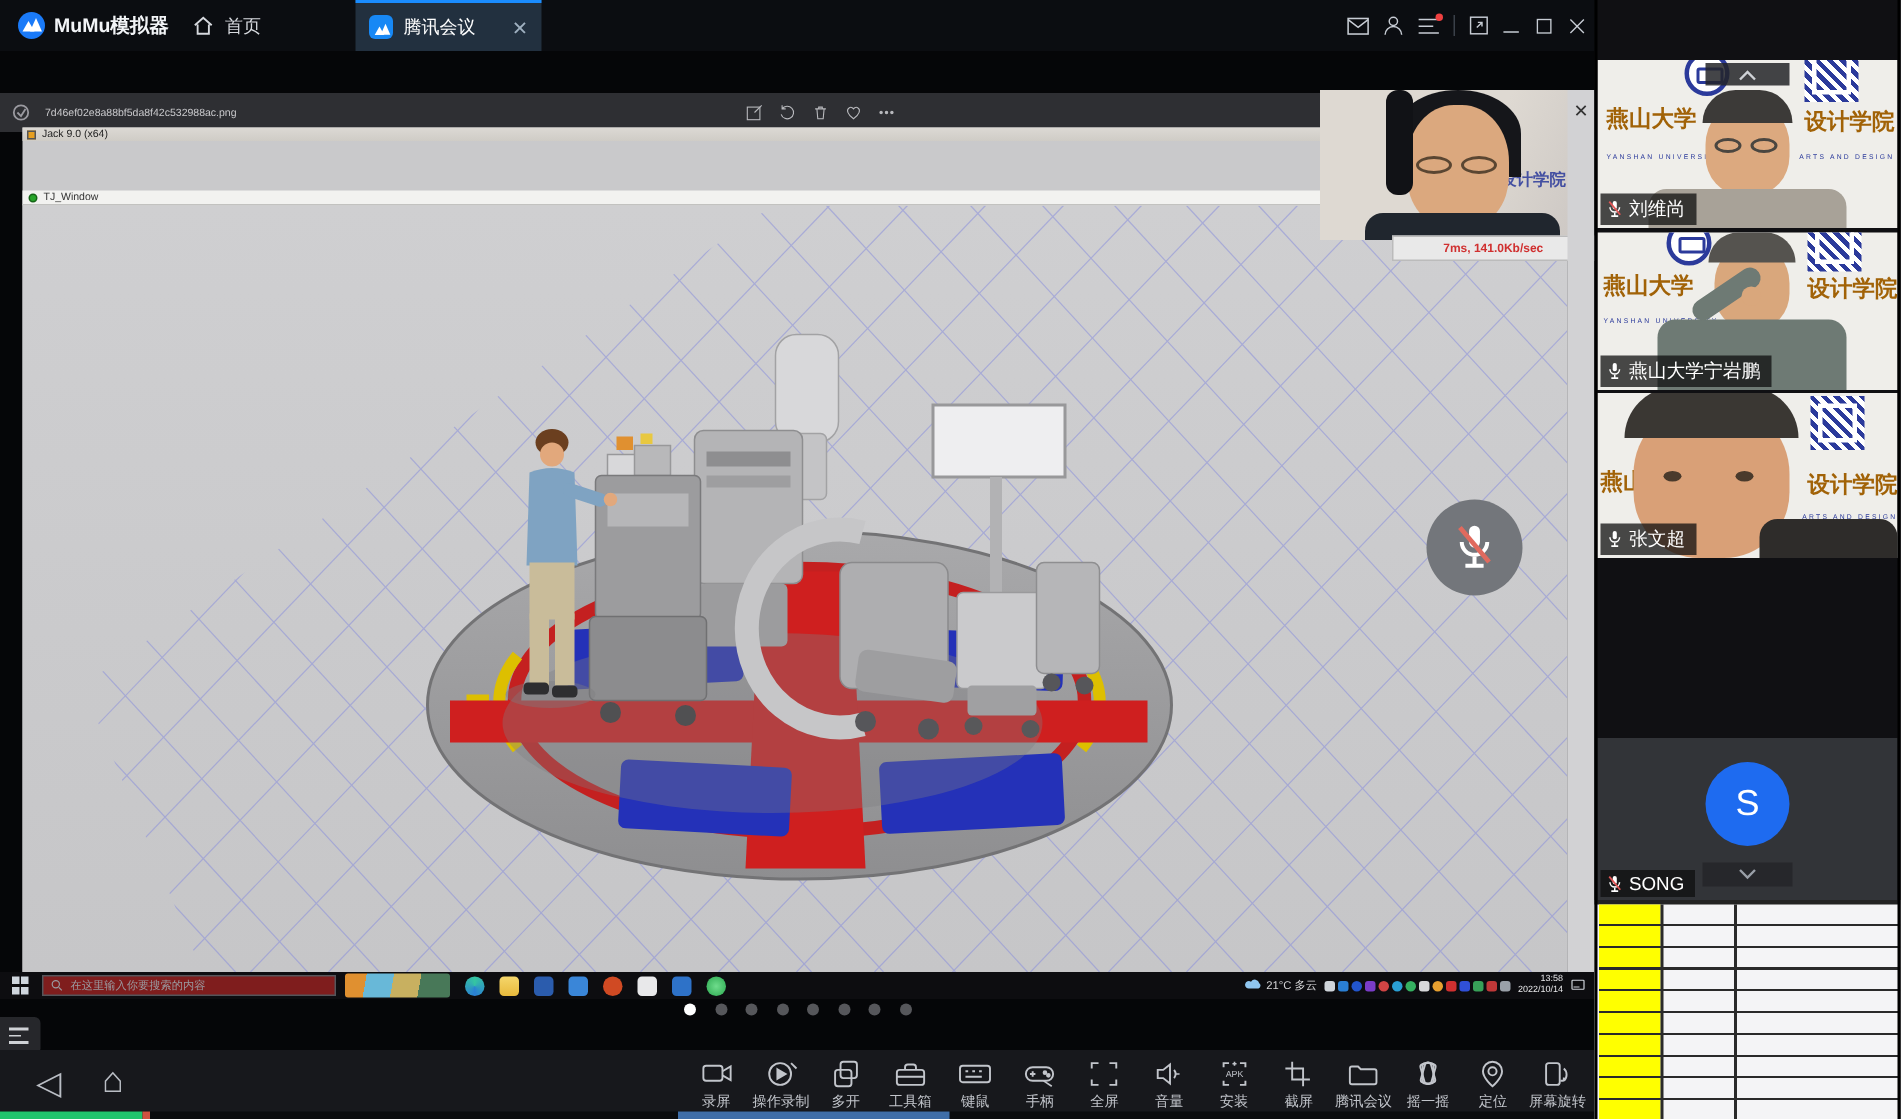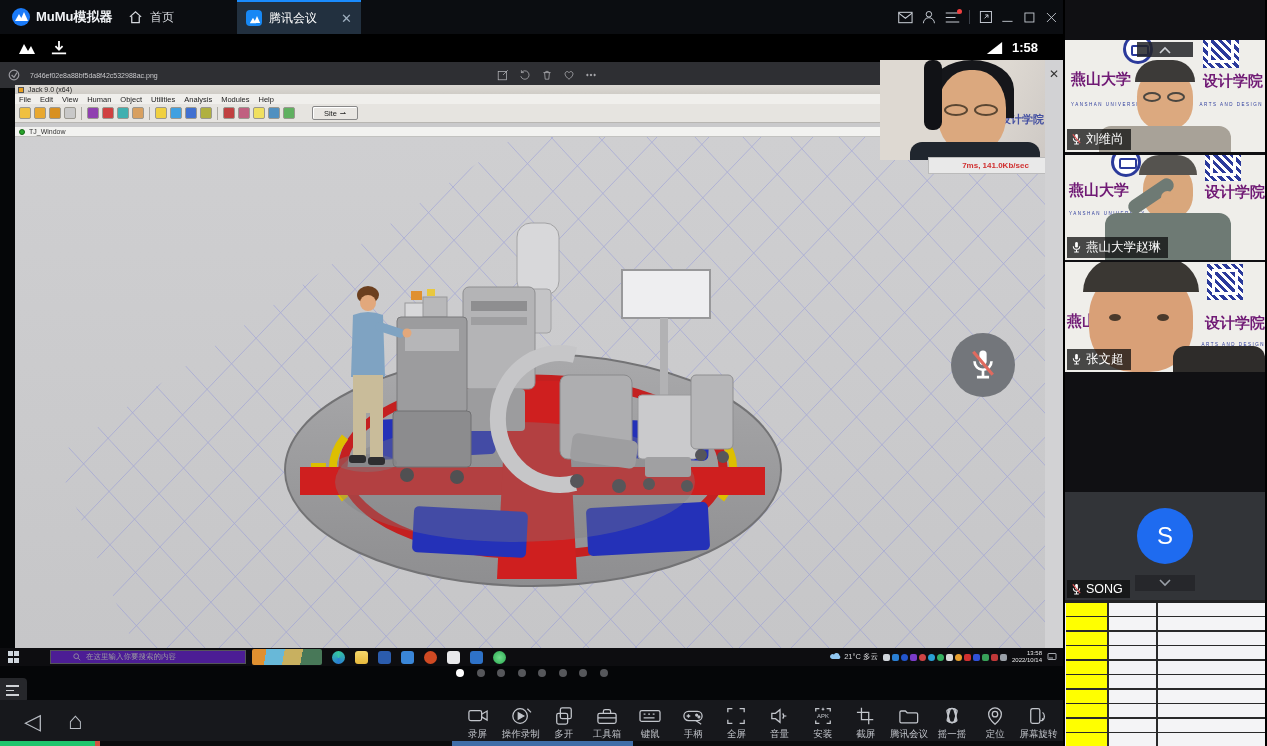--- a/index.html
+++ b/index.html
@@ -43,21 +43,21 @@
   .jt-sep{width:1px;height:13px;background:#aaa8a2;margin:0 2px;}
   #site-btn{margin-left:14px;width:46px;height:14px;background:#e8e6e2;border:1px solid #888;border-radius:2px;box-shadow:1px 1px 0 #fff inset;font-size:7.5px;color:#222;display:flex;align-items:center;justify-content:center;gap:3px;}
   #tj-bar{left:0;top:42px;width:100%;height:10px;background:#f2f2f0;display:flex;align-items:center;gap:4px;padding:0 4px;border-bottom:1px solid #c2c2c0;}
   .tj-dot{width:6px;height:6px;border-radius:50%;background:#27a52a;border:1px solid #156517;}
   #tj-bar span{font-size:7px;color:#333;}
   #viewport{left:0;top:52px;width:1030px;height:511px;background:linear-gradient(#cfcfd1,#c6c6c8);overflow:hidden;}
   
   #wtaskbar{left:0;top:648px;width:1063px;height:18px;background:#0d0d10;display:flex;align-items:center;}
   .tb-start{width:12px;height:12px;margin-left:8px;display:grid;grid-template-columns:5px 5px;grid-gap:1px;}
   .tb-start i{background:#cfd6dd;width:5px;height:5px;}
-  #tb-search{margin-left:30px;width:196px;height:14px;background:#4c1d95;border:1px solid #55555a;display:flex;align-items:center;gap:5px;padding:0 22px;}
+  #tb-search{margin-left:8px;width:196px;height:14px;background:#7f1d1d;border:1px solid #55555a;display:flex;align-items:center;gap:5px;padding:0 5px;}
   #tb-search span{color:#9a9aa0;font-size:7.5px;}
   #tb-widget{width:70px;height:16px;margin-left:6px;background:linear-gradient(100deg,#e09030 0 20%,#68b8d8 20% 45%,#c8b060 45% 70%,#487858 70%);border-radius:2px;}
   .tb-apps{display:flex;gap:10px;margin-left:10px;align-items:center;}
   .ap{width:13px;height:13px;border-radius:3px;}
   .tb-right{position:absolute;right:6px;top:0;height:18px;display:flex;align-items:center;gap:5px;}
   .tray{display:flex;gap:2px;align-items:center;}
   .tr{width:7px;height:7px;border-radius:2px;}
   .tb-clock{color:#e8e8ea;font-size:6px;text-align:right;line-height:7px;}
   .tb-weather{color:#d8d8da;font-size:7.5px;display:flex;align-items:flex-start;gap:3px;}
   
@@ -91,21 +91,21 @@
   #edgebar{left:0;top:741px;width:1063px;height:5px;background:#0b0c0e;}
   
   #sidebar{left:1063px;top:0;width:204px;height:746px;background:#101013;}
   #sb-top{left:0;top:0;width:204px;height:34px;background:#222427;display:flex;align-items:center;gap:6px;padding:0 8px;}
   #sb-top .txt{color:#e8e8ea;font-size:12px;}
   .ghostlogo{position:absolute;right:8px;top:6px;opacity:.35;}
   .tile{position:absolute;left:2px;width:200px;background:#efeeea;overflow:hidden;}
   .bk-seal{position:absolute;width:30px;height:30px;border-radius:50%;border:3px solid #2b3a9b;background:#fff;}
   .bk-seal:after{content:"";position:absolute;left:5px;top:8px;width:14px;height:7px;border:2px solid #2b3a9b;border-radius:2px;}
   .bk-pat{position:absolute;width:36px;height:36px;background:repeating-linear-gradient(45deg,#2b3a9b 0 3px,#fff 3px 6px);outline:3px solid #fff;outline-offset:-8px;}
-  .bk-cn{position:absolute;color:#701a75;font-weight:bold;font-size:15px;white-space:nowrap;}
+  .bk-cn{position:absolute;color:#a16207;font-weight:bold;font-size:15px;white-space:nowrap;}
   .bk-caps{position:absolute;color:#2b3a9b;font-size:4.5px;letter-spacing:1.5px;white-space:nowrap;}
   .badge{position:absolute;left:2px;bottom:2px;background:rgba(15,15,15,.75);display:flex;align-items:center;gap:4px;padding:2px 7px 2px 4px;}
   .badge span{color:#fff;font-size:12.5px;}
   .chev{position:absolute;left:50%;transform:translateX(-50%);width:56px;height:15px;background:rgba(35,36,40,.85);display:flex;align-items:center;justify-content:center;}
   .head{position:absolute;border-radius:46% 46% 42% 42%;}
   .shou{position:absolute;border-radius:12px 12px 0 0;}
   #t5 .avatarS{position:absolute;left:50%;top:16px;transform:translateX(-50%);width:56px;height:56px;border-radius:50%;background:#1e6bf0;color:#fff;font-size:24px;display:flex;align-items:center;justify-content:center;}
   
   #excel{left:1063px;top:600px;width:204px;height:146px;background:#f4f4f6;border-top:3px solid #232323;}
   #excel .ycol{position:absolute;left:3px;top:0;width:41px;height:146px;background:#ffff00;}
@@ -167,38 +167,20 @@
         </svg>
       <svg width="13" height="13" viewBox="0 0 20 20">
           <rect x="3" y="3" width="14" height="14"></rect>
         </svg>
       <svg width="13" height="13" viewBox="0 0 20 20">
           <path d="M3 3 L17 17 M17 3 L3 17"></path>
         </svg>
     </div>
   </div>
 
-  <div class="abs" id="statusrow">
-    <div class="abs" style="left:17px;top:6px;">
-      <svg width="20" height="16" viewBox="0 0 20 16">
-          <path d="M2 14 L7 4 L11 11 L14 6 L18 14 Z" fill="#fff"></path>
-        </svg>
-    </div>
-    <div class="abs" style="left:50px;top:6px;">
-      <svg width="18" height="16" viewBox="0 0 20 18" stroke="#fff" stroke-width="2" fill="none">
-          <path d="M10 1 V10 M6 7 L10 11 L14 7 M2 15 H18"></path>
-        </svg>
-    </div>
-    <div class="abs" style="left:986px;top:7px;">
-      <svg width="17" height="14" viewBox="0 0 20 16">
-          <path d="M1 15 L19 15 L19 1 Z" fill="#fff"></path>
-        </svg>
-    </div>
-    <div class="abs st-time" style="left:1012px;top:6px;">1:58</div>
-  </div>
 
   <div class="abs" id="viewerbar">
     <svg width="12" height="12" viewBox="0 0 20 20" style="margin-left:8px;">
         <circle cx="10" cy="10" r="8" stroke="#9a9aa0" stroke-width="2" fill="none"></circle>
         <path d="M6 10 L10 14 L15 6" stroke="#9a9aa0" stroke-width="2" fill="none"></path>
       </svg>
     <span class="v-filename" style="margin-left:10px;">7d46ef02e8a88bf5da8f42c532988ac.png</span>
     <div class="v-icons">
       <svg width="12" height="12" viewBox="0 0 20 20">
           <rect x="2" y="4" width="14" height="14"></rect>
@@ -218,57 +200,20 @@
           <circle cx="10" cy="10" r="1.3" fill="#b9babe"></circle>
           <circle cx="16" cy="10" r="1.3" fill="#b9babe"></circle>
         </svg>
     </div>
   </div>
 
   <div class="abs" id="jackwin">
     <div class="abs" id="jack-titlebar">
       <i class="jack-ico"></i>
       <span id="jack-title">Jack 9.0  (x64)</span>
-    </div>
-    <div class="abs" id="jack-menubar">
-      <span>File</span>
-      <span>Edit</span>
-      <span>View</span>
-      <span>Human</span>
-      <span>Object</span>
-      <span>Utilities</span>
-      <span>Analysis</span>
-      <span>Modules</span>
-      <span>Help</span>
-    </div>
-    <div class="abs" id="jack-toolbar">
-      <i class="jt" style="background:#f0c040"></i>
-      <i class="jt" style="background:#e8a830"></i>
-      <i class="jt" style="background:#d89020"></i>
-      <i class="jt" style="background:#c8c8c8"></i>
-      <i class="jt-sep"></i>
-      <i class="jt" style="background:#9040b0"></i>
-      <i class="jt" style="background:#d04040"></i>
-      <i class="jt" style="background:#40b0b0"></i>
-      <i class="jt" style="background:#d8a060"></i>
-      <i class="jt-sep"></i>
-      <i class="jt" style="background:#f0d040"></i>
-      <i class="jt" style="background:#40a0e0"></i>
-      <i class="jt" style="background:#4070d0"></i>
-      <i class="jt" style="background:#b0b040"></i>
-      <i class="jt-sep"></i>
-      <i class="jt" style="background:#c04040"></i>
-      <i class="jt" style="background:#c06080"></i>
-      <i class="jt" style="background:#f0e060"></i>
-      <i class="jt" style="background:#5090c0"></i>
-      <i class="jt" style="background:#60b060"></i>
-      <div id="site-btn">
-          <span>Site</span>
-          <span>⇀</span>
-        </div>
     </div>
     <div class="abs" id="tj-bar">
       <i class="tj-dot"></i>
       <span>TJ_Window</span>
     </div>
 
     <div class="abs" id="viewport">
       <svg width="1030" height="511" viewBox="0 0 1030 511">
         <defs>
           <clipPath id="floorclip">
@@ -674,21 +619,21 @@
       <div class="abs" style="left:74px;top:0px;width:58px;height:20px;border-radius:26px 26px 0 0;background:#55534f;"></div>
       <div class="shou" style="left:40px;top:58px;width:126px;height:48px;background:#6e7a74;"></div>
       <div class="abs" style="left:60px;top:34px;width:52px;height:14px;border-radius:8px;background:#6e7a74;transform:rotate(-34deg);"></div>
       <div class="abs" style="left:96px;top:36px;width:13px;height:13px;border-radius:50%;background:#d9a77c;"></div>
       <div class="badge">
         <svg width="11" height="13" viewBox="0 0 24 28">
             <rect x="9" y="2" width="6" height="12" rx="3" fill="#fff"></rect>
             <path d="M5 11 a7 7 0 0 0 14 0" stroke="#fff" stroke-width="2.2" fill="none"></path>
             <path d="M12 19 V24 M7 24 H17" stroke="#fff" stroke-width="2.2"></path>
           </svg>
-        <span>燕山大学赵琳</span>
+        <span>燕山大学宁岩鹏</span>
       </div>
     </div>
 
     <div class="tile" id="t3" style="top:262px;height:110px;">
       <i class="bk-pat" style="left:142px;top:2px;"></i>
       <span class="bk-cn" style="left:2px;top:50px;">燕山大学</span>
       <span class="bk-cn" style="right:0px;top:52px;">设计学院</span>
       <span class="bk-caps" style="right:0px;top:80px;">ARTS AND DESIGN</span>
       <div class="head" style="left:24px;top:6px;width:104px;height:104px;background:#d9a077;"></div>
       <div class="abs" style="left:18px;top:-4px;width:116px;height:34px;border-radius:50px 50px 0 0;background:#3a3733;"></div>

